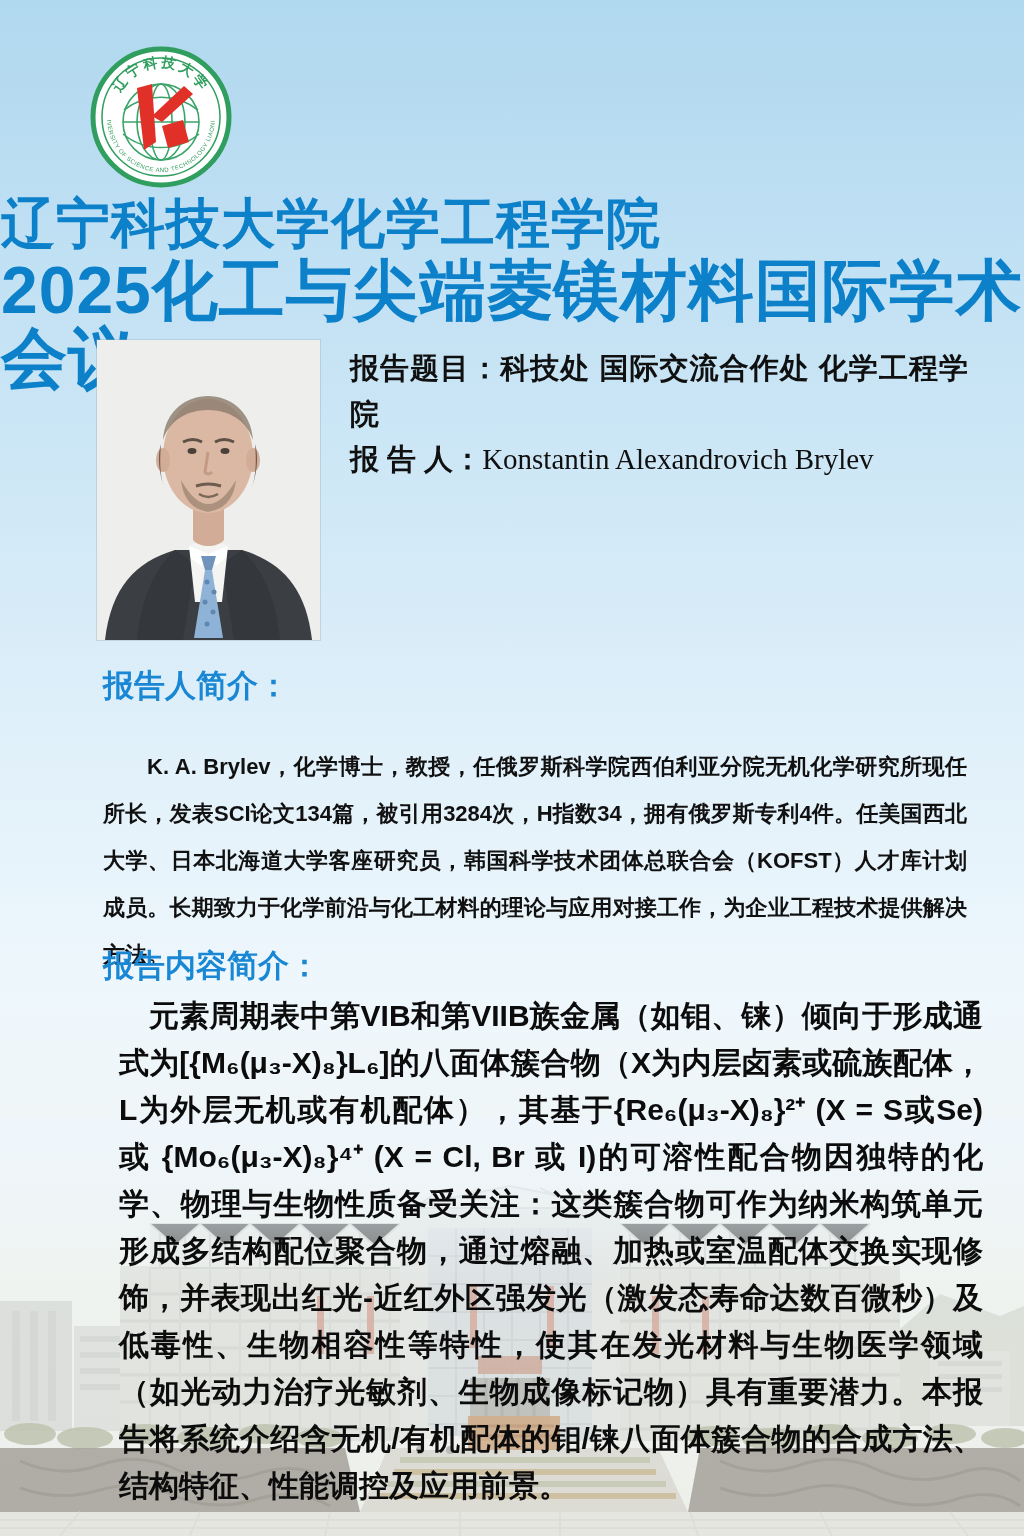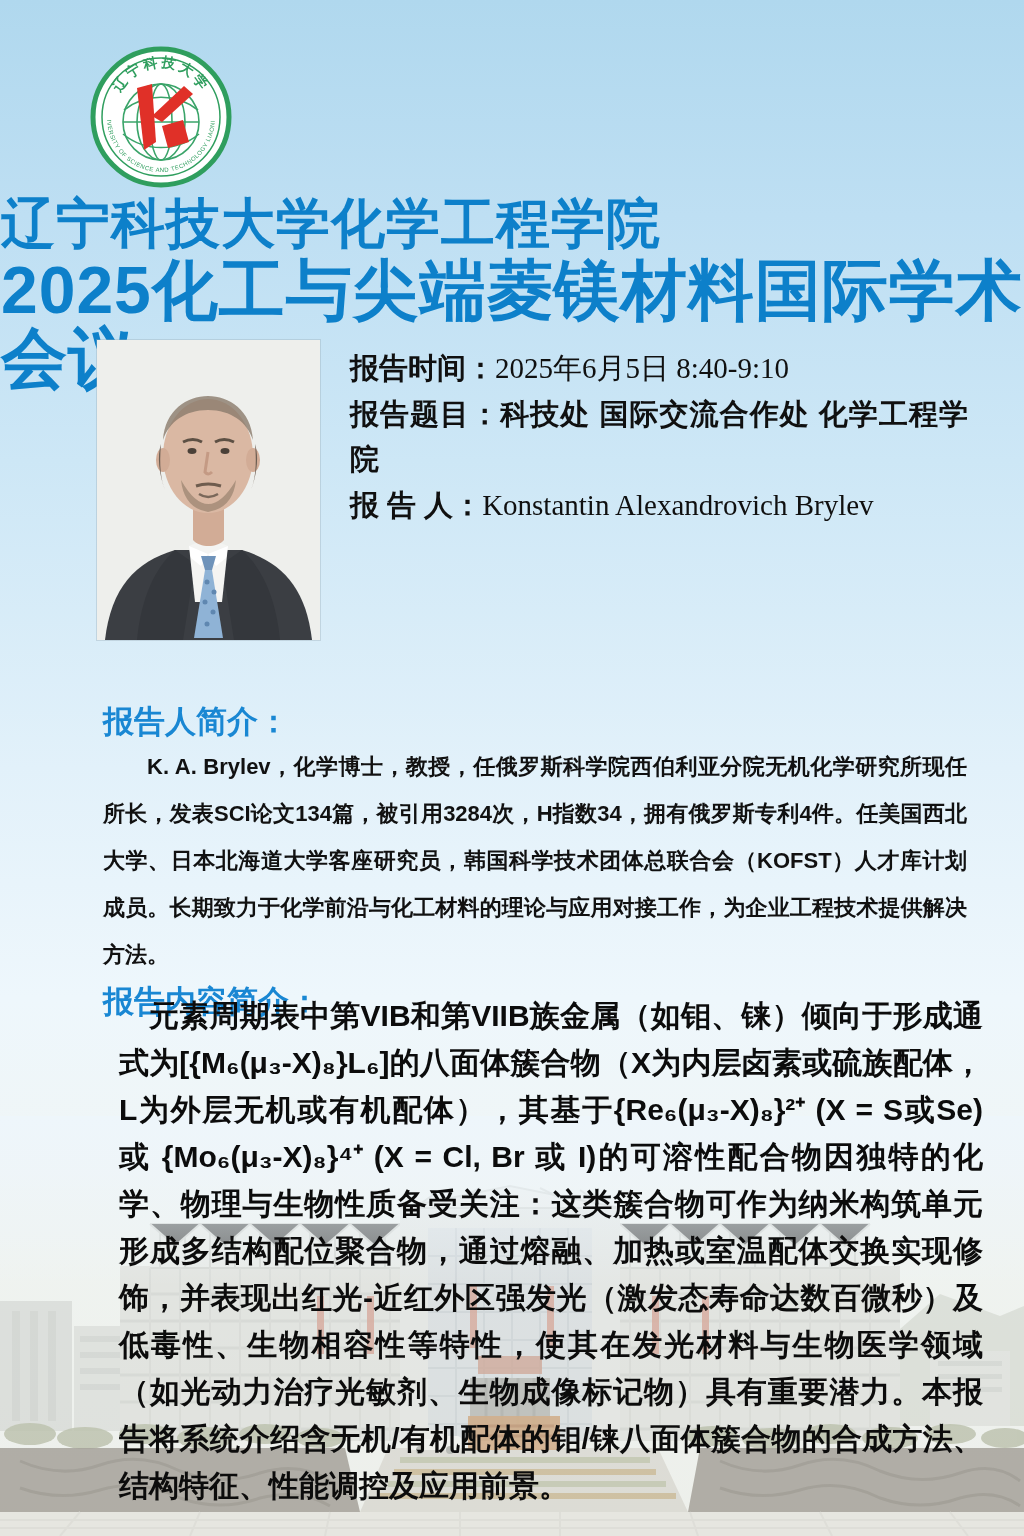--- a/index.html
+++ b/index.html
@@ -55,21 +55,21 @@
     text-align: justify;
   }
   .info p { margin: 0; }
   .lbl { font-weight: 700; font-family: "Liberation Sans", sans-serif; }
   .cn-val { font-weight: 700; font-family: "Liberation Sans", sans-serif; }
   .en-val { font-weight: 400; font-family: "Liberation Serif", serif; }
 
   
   .section-heading {
     position: absolute; left: 103px;
-    color: #1987d3; font-weight: 700; font-size: 31px; line-height: 36px; margin-top: 36px;
+    color: #1987d3; font-weight: 700; font-size: 31px; line-height: 36px;
   }
   .h-bio { top: 668px; }
   .h-abstract { top: 948px; text-align: right; }
 
   
   .bio-text {
     position: absolute; left: 103px; top: 743px; width: 864px;
     font-size: 22px; line-height: 47px; color: #111;
     font-weight: 600; text-align: justify; text-indent: 2em;
   }
@@ -278,21 +278,20 @@
     <path d="M118 102 Q 127 97 137 102" stroke="#5d5044" stroke-width="3" fill="none"></path>
     <ellipse cx="95" cy="111" rx="4.5" ry="3" fill="#4a4038"></ellipse>
     <ellipse cx="128" cy="111" rx="4.5" ry="3" fill="#4a4038"></ellipse>
     <path d="M111 112 L 108 132 Q 111 136 115 132" stroke="#c49a84" stroke-width="3" fill="none"></path>
     <path d="M84 140 Q 111 188 139 140 Q 136 168 111 172 Q 87 168 84 140 Z" fill="#9c8672" opacity="0.75"></path>
     <path d="M99 146 Q 111 142 124 146" stroke="#6e5c4e" stroke-width="3" fill="none"></path>
     <path d="M102 154 Q 111 160 121 154" stroke="#7a685a" stroke-width="2.5" fill="none"></path>
   </svg>
 
   <div class="info">
-    <p><span class="lbl">报告时间：</span><span class="en-val">2025年6月5日  8:40-9:10</span></p>
     <p><span class="lbl">报告题目：</span><span class="cn-val">科技处 国际交流合作处 化学工程学院</span></p>
     <p><span class="lbl">报 告 人：</span><span class="en-val">Konstantin Alexandrovich Brylev</span></p>
   </div>
 
   <div class="section-heading h-bio">报告人简介：</div>
   <div class="bio-text">K. A. Brylev，化学博士，教授，任俄罗斯科学院西伯利亚分院无机化学研究所现任所长，发表SCI论文134篇，被引用3284次，H指数34，拥有俄罗斯专利4件。任美国西北大学、日本北海道大学客座研究员，韩国科学技术团体总联合会（KOFST）人才库计划成员。长期致力于化学前沿与化工材料的理论与应用对接工作，为企业工程技术提供解决方法。</div>
 
   <div class="section-heading h-abstract">报告内容简介：</div>
   <div class="abstract-text">元素周期表中第VIB和第VIIB族金属（如钼、铼）倾向于形成通式为[{M₆(μ₃-X)₈}L₆]的八面体簇合物（X为内层卤素或硫族配体，L为外层无机或有机配体），其基于{Re₆(μ₃-X)₈}²⁺ (X = S或Se) 或 {Mo₆(μ₃-X)₈}⁴⁺ (X = Cl, Br 或 I)的可溶性配合物因独特的化学、物理与生物性质备受关注：这类簇合物可作为纳米构筑单元形成多结构配位聚合物，通过熔融、加热或室温配体交换实现修饰，并表现出红光-近红外区强发光（激发态寿命达数百微秒）及低毒性、生物相容性等特性，使其在发光材料与生物医学领域（如光动力治疗光敏剂、生物成像标记物）具有重要潜力。本报告将系统介绍含无机/有机配体的钼/铼八面体簇合物的合成方法、结构特征、性能调控及应用前景。</div>
 

